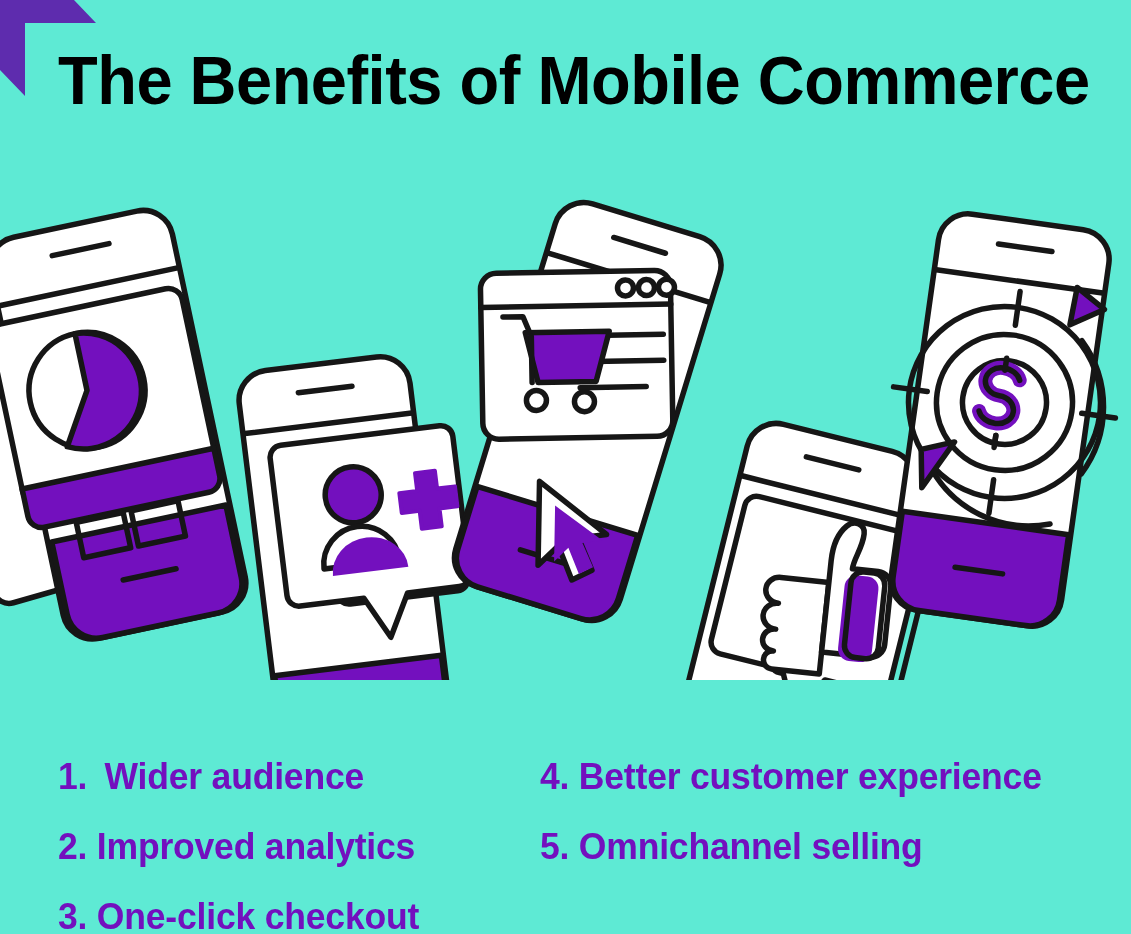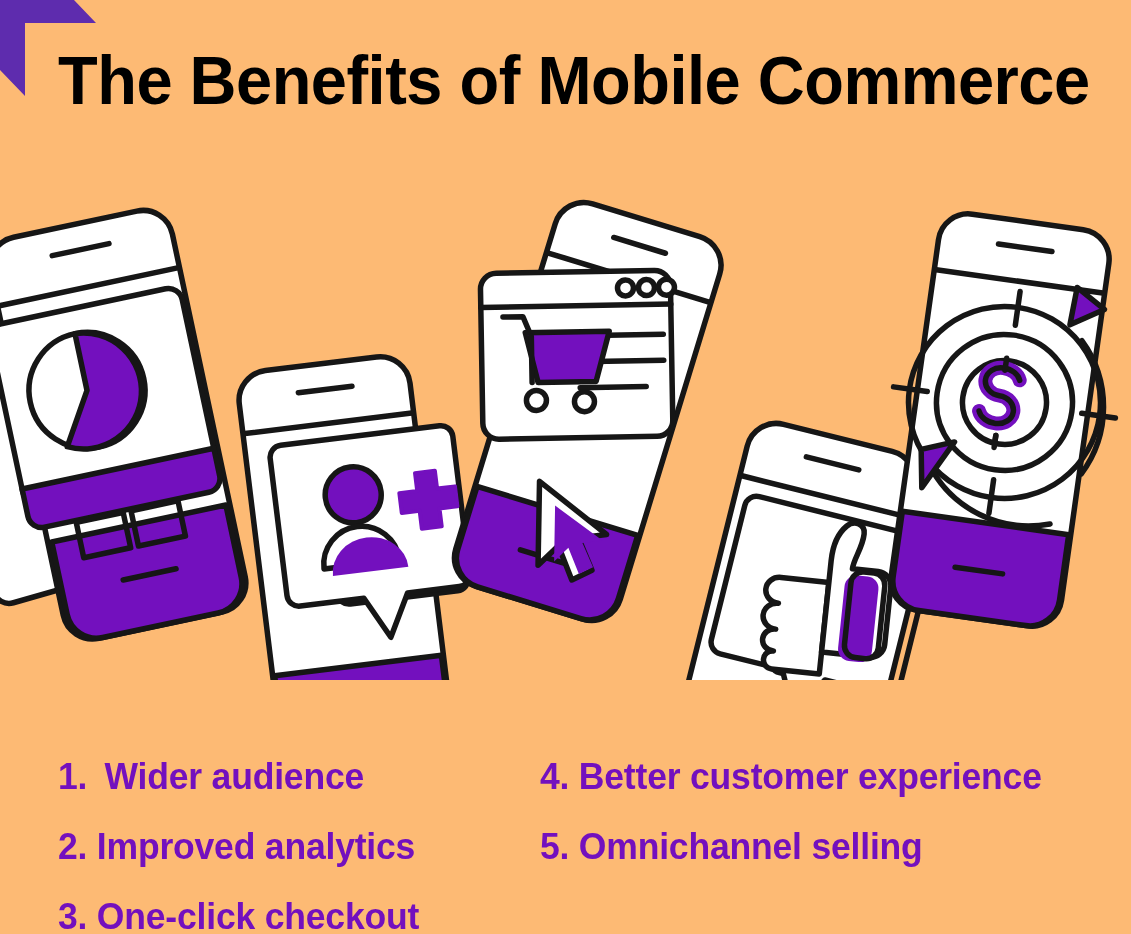--- a/index.html
+++ b/index.html
@@ -8,21 +8,21 @@
     padding: 0;
     background: #ffffff;
   }
   body {
     font-family: "Liberation Sans", sans-serif;
   }
   #poster {
     position: relative;
     width: 1131px;
     height: 934px;
-    background: #fdba74;
+    background: #5eead4;
     overflow: hidden;
   }
 
   
   #corner-mark {
     position: absolute;
     left: 0;
     top: 0;
     width: 96px;
     height: 96px;

